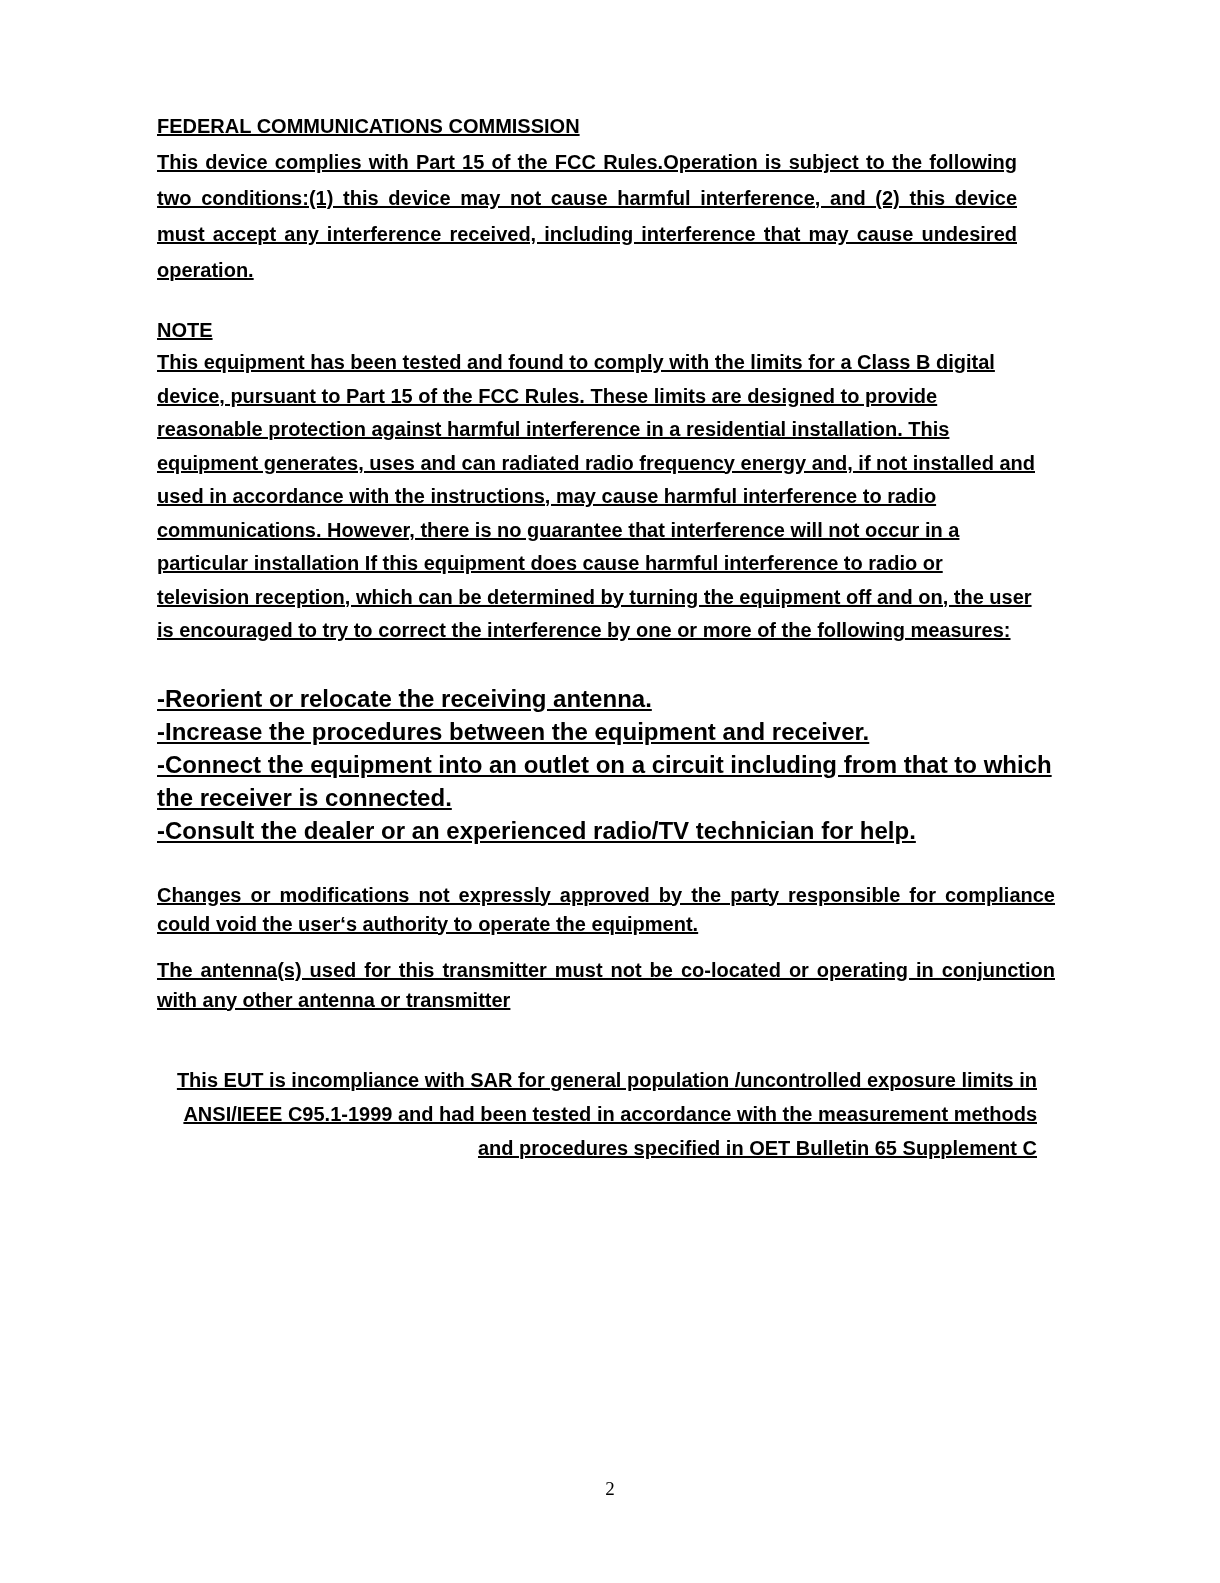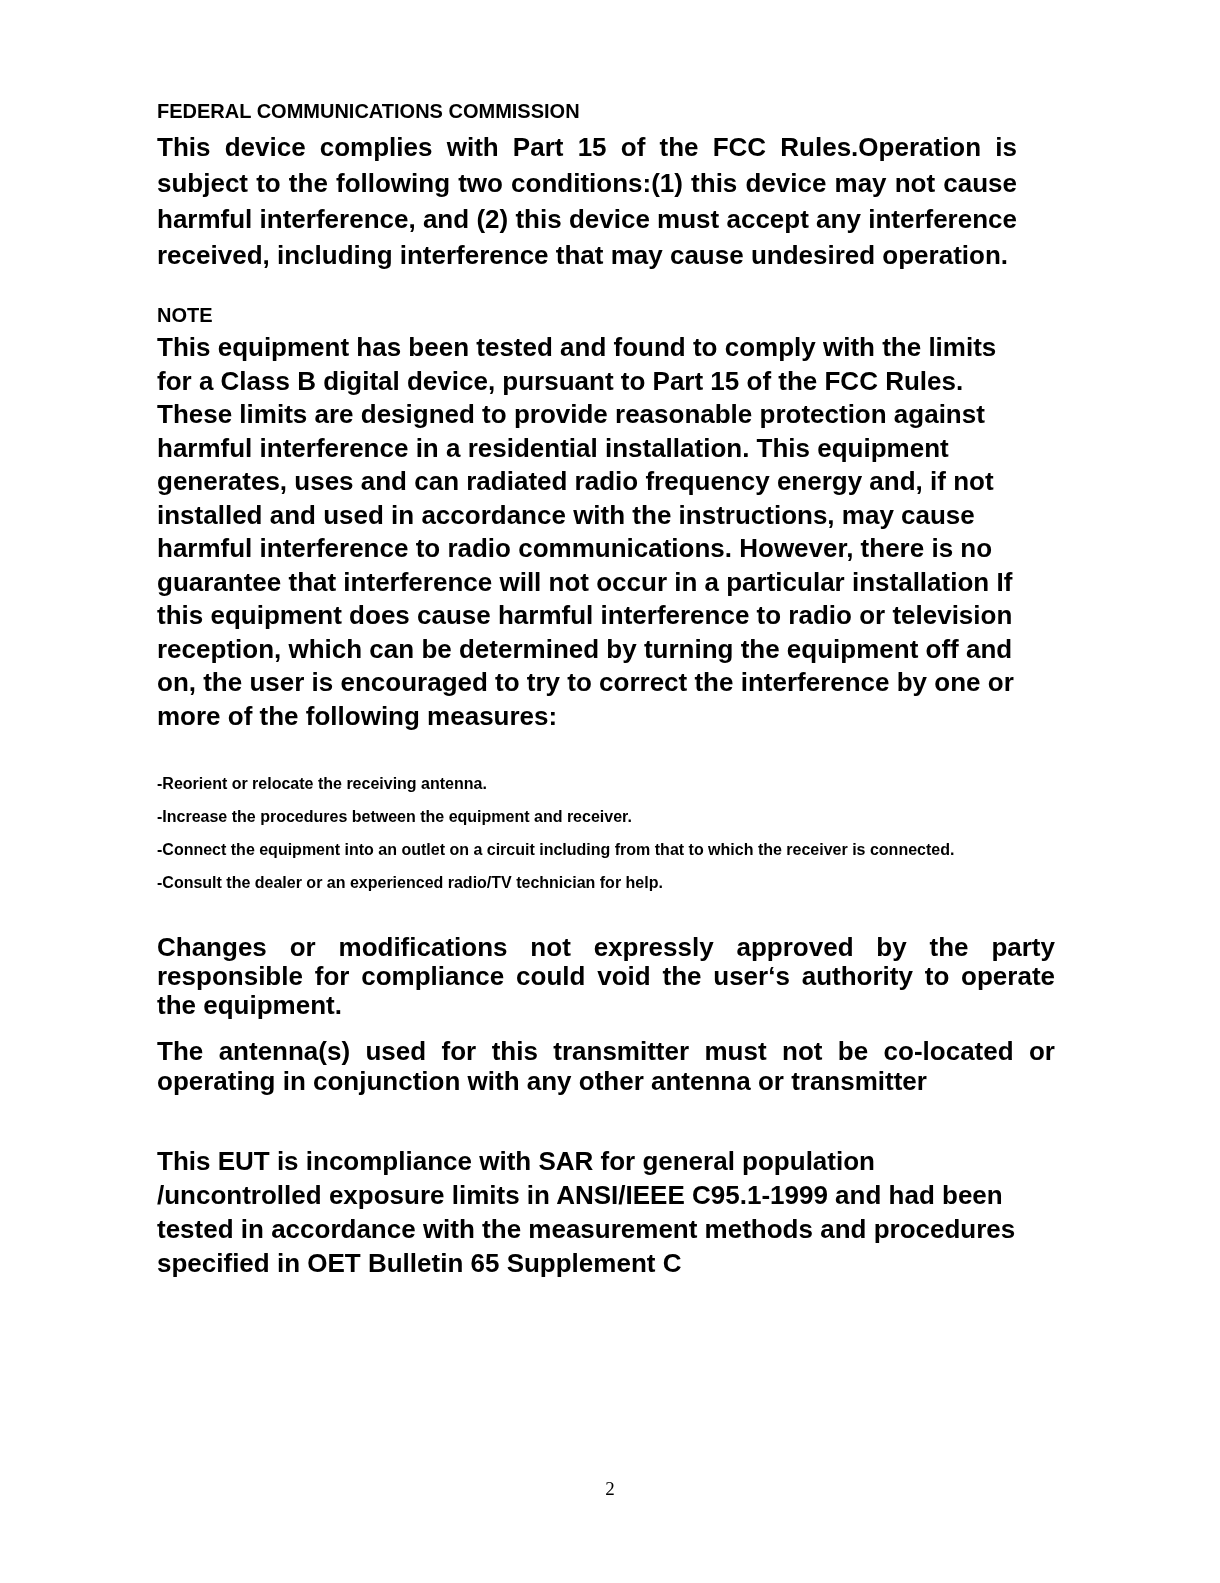--- a/index.html
+++ b/index.html
@@ -12,74 +12,75 @@
     width: 1220px;
     height: 1583px;
     background: #ffffff;
     overflow: hidden;
     font-family: "Liberation Sans", sans-serif;
     color: #000000;
   }
   .content {
     position: absolute;
     left: 157px;
-    top: 93px;
+    top: 108px;
     width: 898px;
+    text-decoration: underline;
   }
   .content * {
     margin: 0;
     padding: 0;
   }
   h1.doc-heading, h2.doc-heading {
     font-size: 20px;
     font-weight: 700;
     line-height: 36px;
   }
   h2.doc-heading {
     line-height: 32px;
   }
   p.para {
-    font-size: 26px;
+    font-size: 20px;
     font-weight: 700;
   }
   .intro {
     line-height: 36px;
     text-align: justify;
     padding-right: 38px;
   }
   .note-body {
     line-height: 33.5px;
     text-align: left;
     padding-right: 20px;
   }
   .note-block {
     margin-top: 26px;
   }
   .measures {
     margin-top: 34px;
   }
   .measure-item {
-    font-size: 16px;
+    font-size: 24px;
     font-weight: 700;
     line-height: 33px;
   }
   .changes {
     margin-top: 34px;
     line-height: 29px;
     text-align: justify;
   }
   .antenna {
     margin-top: 16px;
     line-height: 30px;
     text-align: justify;
   }
   .sar {
     margin-top: 48px;
     line-height: 34px;
-    text-align: left;
+    text-align: right;
     padding-right: 18px;
   }
   .page-number {
     position: absolute;
     left: 0;
     top: 1478px;
     width: 1220px;
     text-align: center;
     font-family: "Liberation Serif", serif;
     font-size: 19px;

